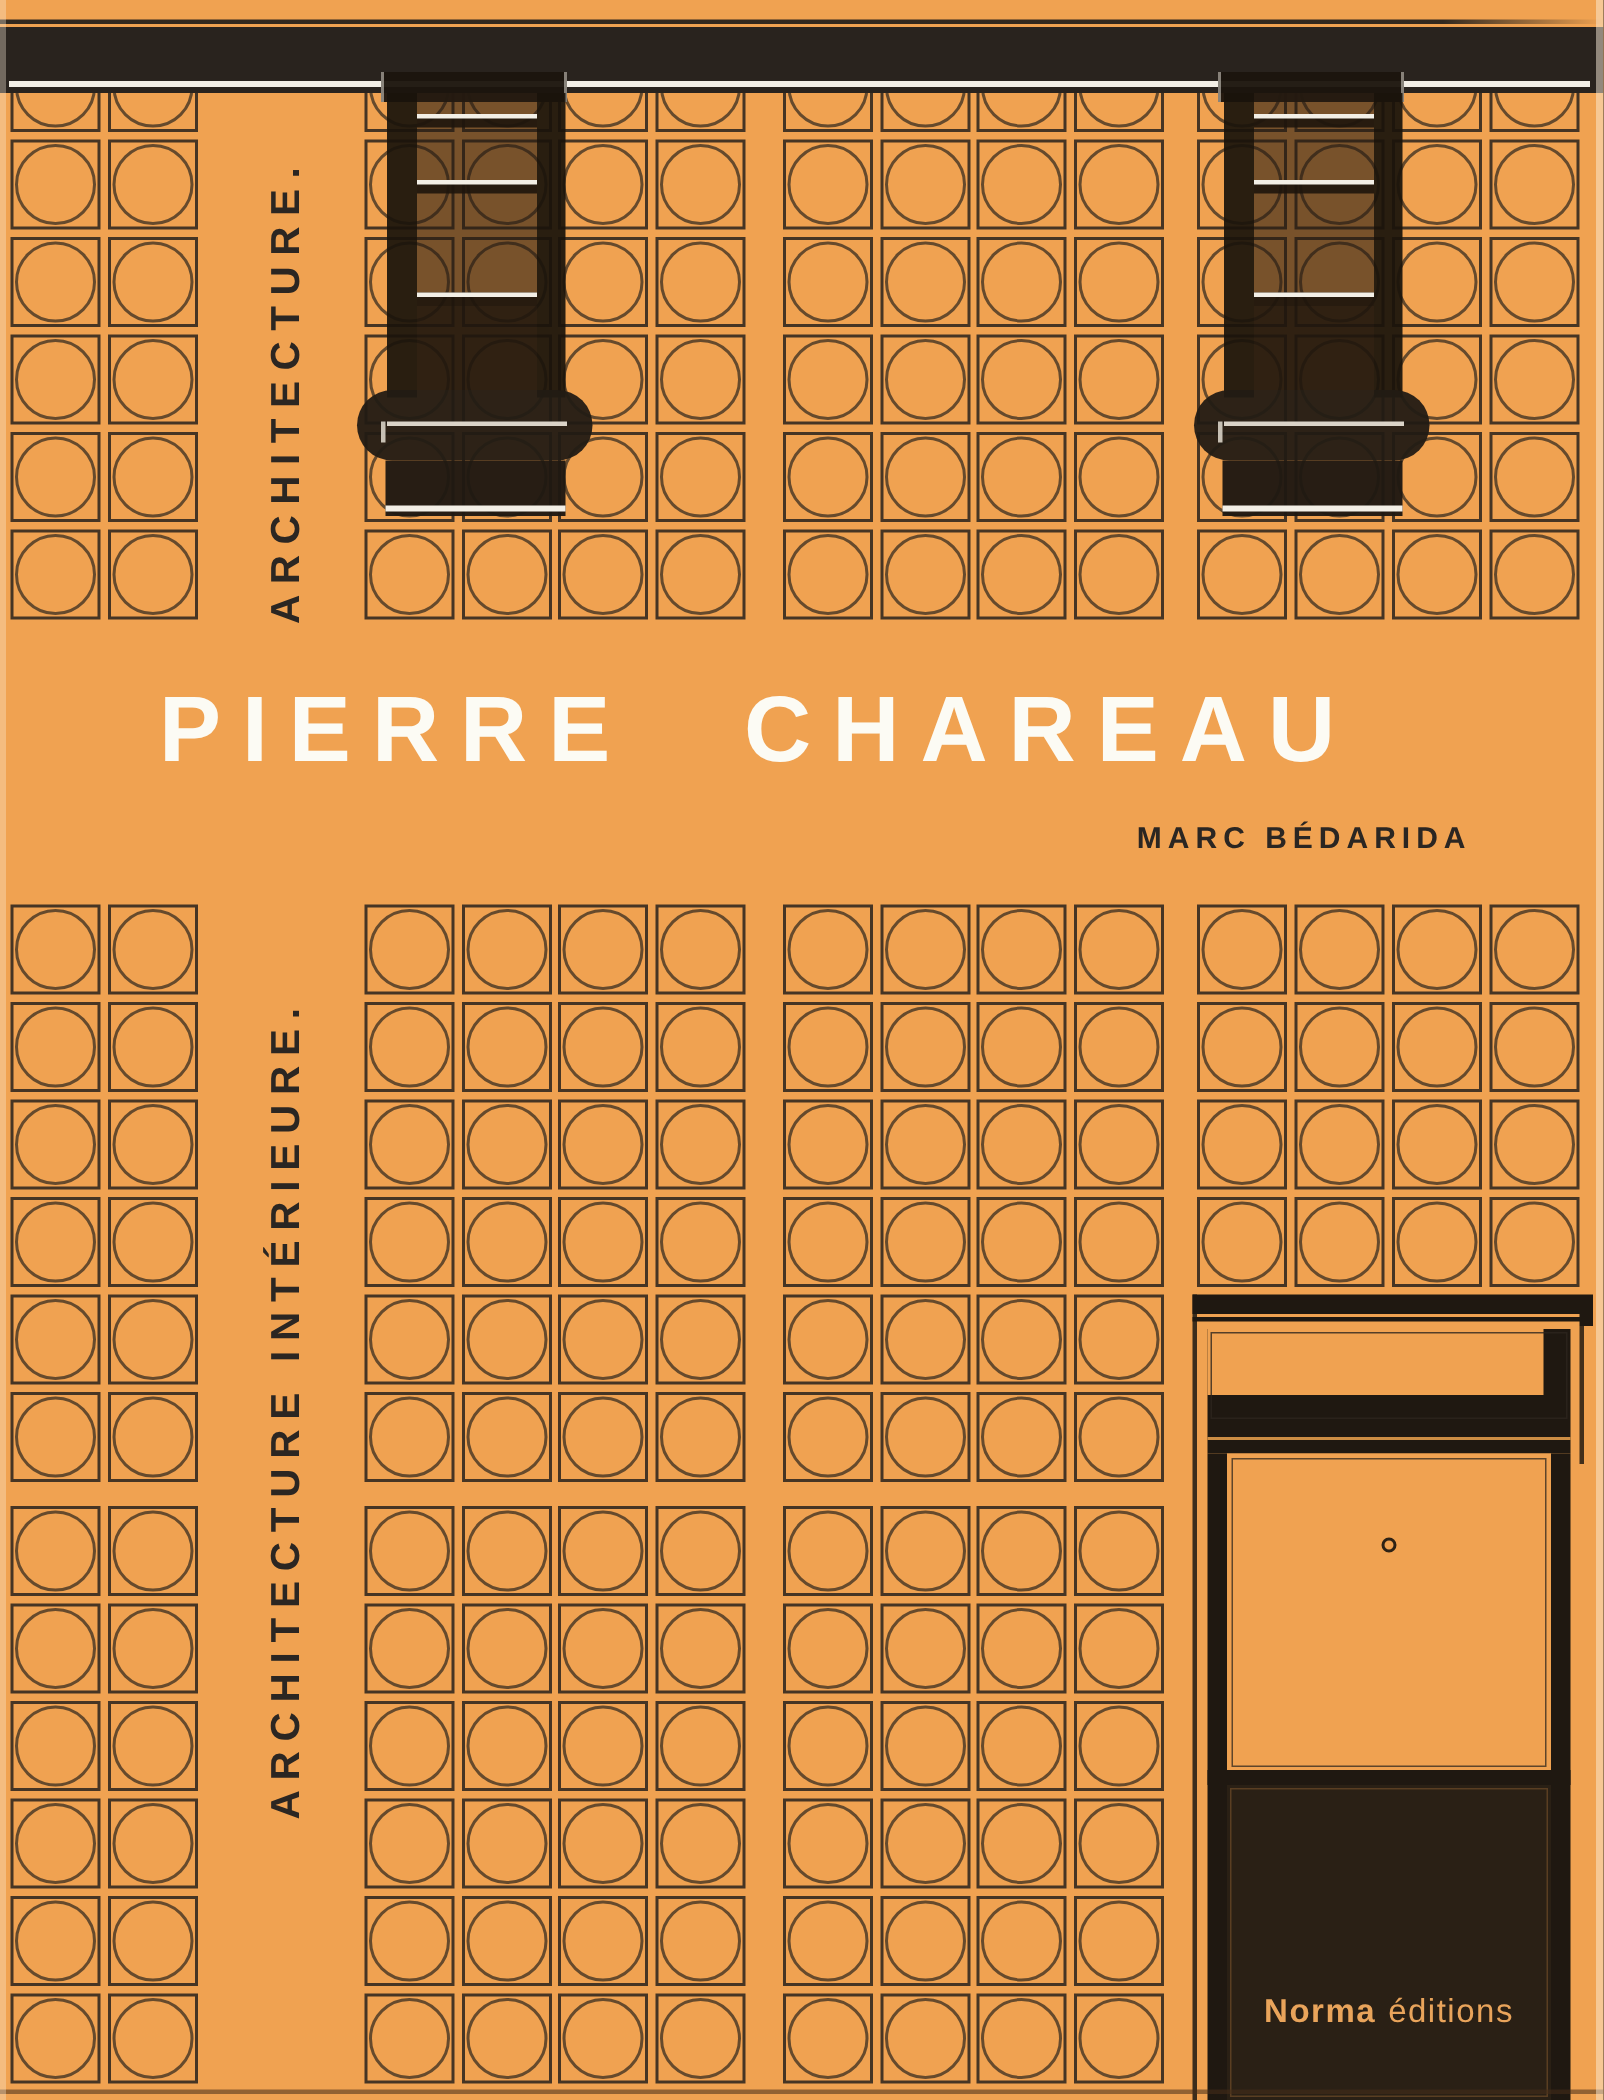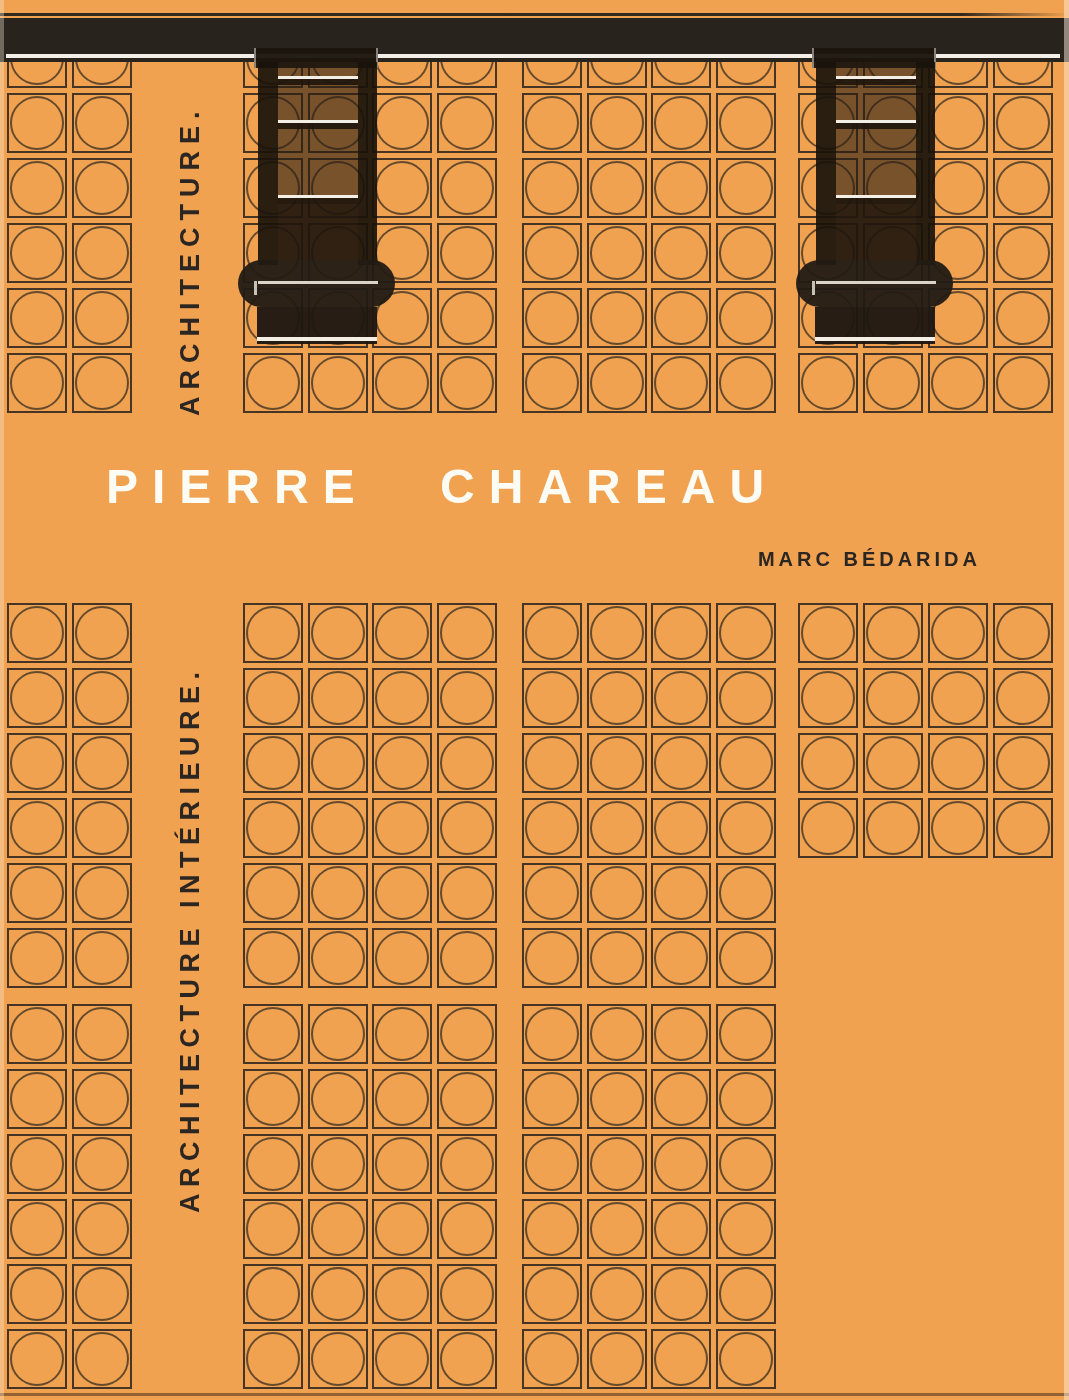--- a/index.html
+++ b/index.html
@@ -65,21 +65,21 @@
     color:var(--ink-dark,#2B2622);
     font-weight:700;font-size:27px;line-height:52px;height:52px;
     white-space:nowrap;
   }
   .v-label-top{left:164px;top:416px;width:346px;letter-spacing:7px;}
   .v-label-bottom{left:164px;top:1213px;width:616px;letter-spacing:6.5px;}
   
   .title{
     position:absolute;left:106px;top:452px;z-index:4;margin:0;
     color:var(--title-white,#FCFBF4);
-    font-size:48px;line-height:70px;font-weight:700;
+    font-size:62px;line-height:70px;font-weight:700;
     letter-spacing:14px;word-spacing:44px;white-space:nowrap;
   }
   .author{
     position:absolute;right:88px;top:548px;z-index:4;
     color:var(--ink-dark,#2B2622);
     font-size:20px;font-weight:700;letter-spacing:4px;white-space:nowrap;
   }
   
   .door{position:absolute;left:795px;top:863px;width:267px;height:537px;z-index:3;}
   .door > div{position:absolute;box-sizing:border-box;}
@@ -823,18 +823,39 @@
     <div class="win-box"></div>
     <div class="win-box-line"></div>
   </div>
 
   <div class="v-label v-label-top">ARCHITECTURE.</div>
   <div class="v-label v-label-bottom">ARCHITECTURE INTÉRIEURE.</div>
 
   <h1 class="title">PIERRE CHAREAU</h1>
   <div class="author">MARC BÉDARIDA</div>
 
+  <div class="door">
+    <div class="door-left-line"></div>
+    <div class="door-top-bar"></div>
+    <div class="door-top-underline"></div>
+    <div class="door-right-step"></div>
+    <div class="door-right-line"></div>
+    <div class="door-transom">
+      <div class="door-transom-panel"></div>
+    </div>
+    <div class="door-mid-bar"></div>
+    <div class="door-mid-line"></div>
+    <div class="door-main-left"></div>
+    <div class="door-main-right"></div>
+    <div class="door-main-panel"></div>
+    <div class="door-knob"></div>
+    <div class="door-separator"></div>
+    <div class="door-bottom-panel"></div>
+    <div class="publisher">
+      <span class="pub-bold">Norma</span><span class="pub-light">éditions</span>
+    </div>
+  </div>
 
   <div class="bottom-line"></div>
   <div class="edge edge-left"></div>
   <div class="edge edge-right"></div>
 
 </div>
 
 </body></html>

